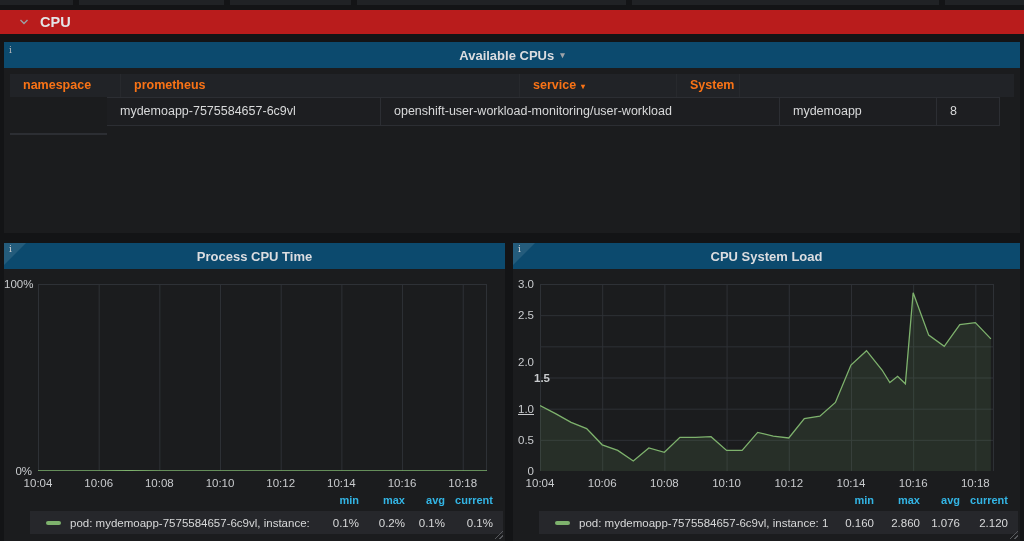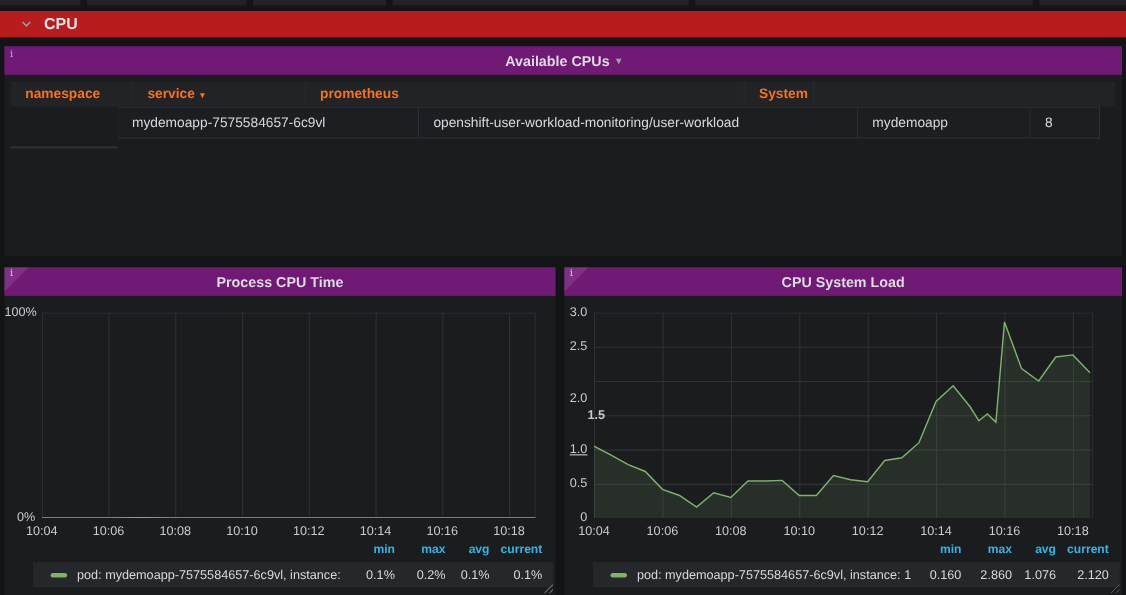--- a/index.html
+++ b/index.html
@@ -11,21 +11,21 @@
 
   .row-header { position:absolute; top:10px; left:0; width:100%; height:24px; display:flex; align-items:center; background:#b91c1c; cursor:pointer; }
   .row-header .chev { margin-left:18px; margin-right:10px; display:flex; align-items:center; }
   .row-header .title { font-size:14.5px; font-weight:bold; color:#e3e4e6; }
 
   .panel { position:absolute; background:#1b1c1e; }
   .panel-table { left:4px; top:42px; width:1016px; height:191px; }
   .panel-chart-left  { left:4px;   top:243px; width:501px; height:298px; }
   .panel-chart-right { left:513px; top:243px; width:507px; height:298px; }
 
-  .panel-header { position:relative; height:26px; background:#701a75; display:flex; align-items:center; justify-content:center; font-size:13px; font-weight:bold; color:#dcdde0; cursor:pointer; }
+  .panel-header { position:relative; height:26px; background:#0c4a6e; display:flex; align-items:center; justify-content:center; font-size:13px; font-weight:bold; color:#dcdde0; cursor:pointer; }
   .panel-header .caret { margin-left:6px; color:#9fa3a8; font-size:9px; }
 
   .info-plain { position:absolute; top:3px; left:5px; font-size:9px; color:#b7babd; z-index:3; cursor:pointer; font-family:"DejaVu Serif", serif; }
   .corner-tri { position:absolute; top:0; left:0; width:0; height:0; border-top:22px solid rgba(255,255,255,0.10); border-right:22px solid transparent; z-index:2; }
   .corner-i { position:absolute; top:1px; left:5px; font-size:9px; color:#cfd2d5; z-index:3; cursor:pointer; font-family:"DejaVu Serif", serif; }
 
   .t-head { position:absolute; top:32px; left:6px; right:6px; height:23px; display:flex; background:#212327; }
   .t-head .hcell { flex:none; font-size:12.5px; font-weight:bold; color:#f97316; line-height:23px; padding:0 13px; white-space:nowrap; overflow:hidden; border-right:1px solid rgba(255,255,255,0.03); cursor:pointer; }
   .t-head .hcell.right { text-align:right; }
   .t-head .sort-caret { font-size:8px; margin-left:5px; }
@@ -69,22 +69,22 @@
   </div>
 
   <section class="panel panel-table">
     <span class="info-plain">i</span>
     <div class="panel-header">
       <span>Available CPUs</span>
       <span class="caret">▾</span>
     </div>
     <div class="t-head" id="tableHead">
         <div class="hcell" style="width: 111px;">namespace</div>
+        <div class="hcell" style="width: 399px;">prometheus</div>
         <div class="hcell" style="width: 157px;">service<span class="sort-caret">▾</span></div>
-        <div class="hcell" style="width: 399px;">prometheus</div>
         <div class="hcell right" style="width: 63px;">System</div>
       </div>
     <div class="t-row" id="tableRow">
         <div class="cell" style="width: 97px; margin-top: 36px;">default</div>
         <div class="cell" style="width: 274px;">mydemoapp-7575584657-6c9vl</div>
         <div class="cell" style="width: 399px;">openshift-user-workload-monitoring/user-workload</div>
         <div class="cell" style="width: 157px;">mydemoapp</div>
         <div class="cell" style="width: 63px;">8</div>
       </div>
   </section>

